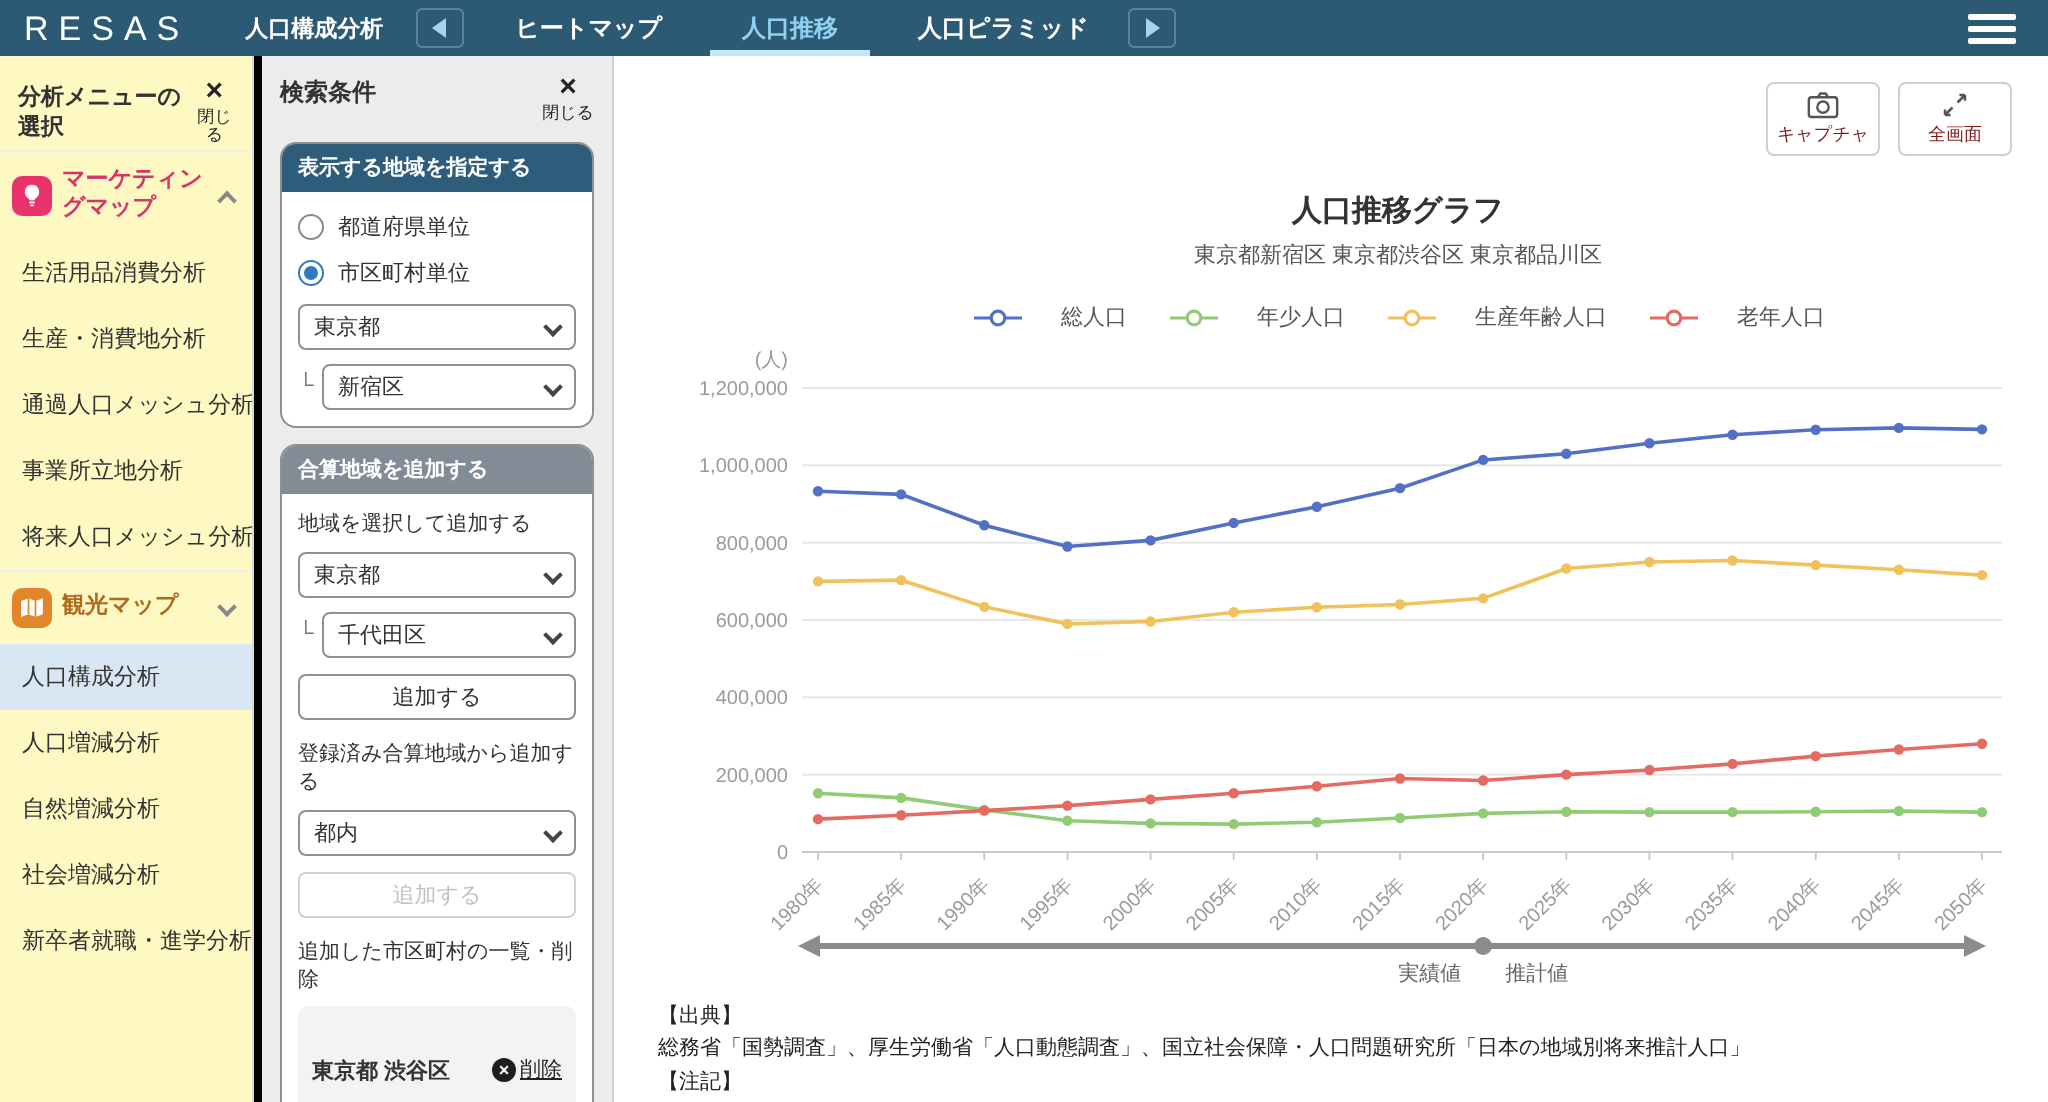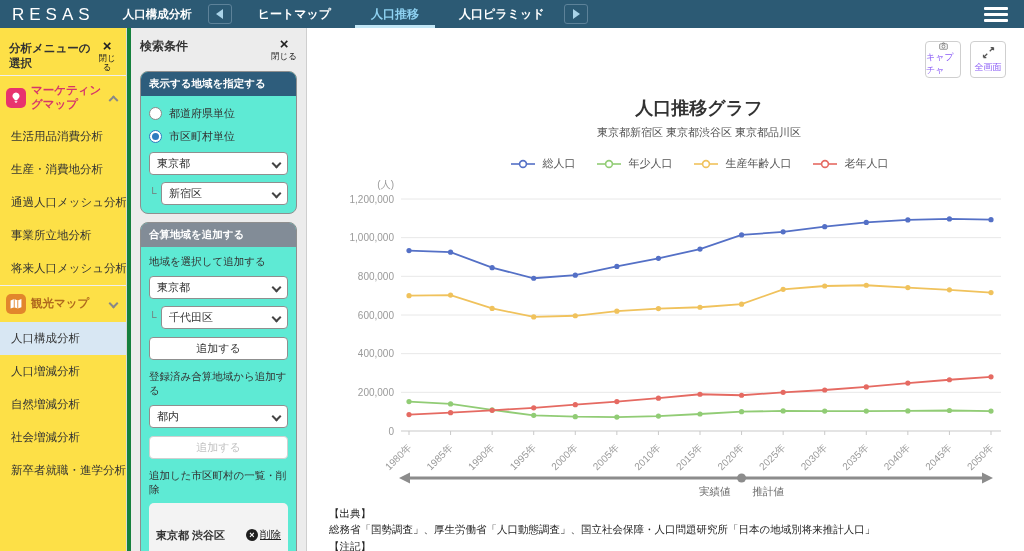--- a/index.html
+++ b/index.html
@@ -24,41 +24,41 @@
   .nav-tab { font-size:12px; font-weight:bold; padding:0 20px; display:flex; align-items:center; color:#fff; position:relative; cursor:pointer; }
   .nav-tab.active { color:#8ed1f1; }
   .nav-tab.active::after { content:""; position:absolute; left:4px; right:4px; bottom:0; height:3px; background:#c2e7f6; }
   .hamburger { margin-left:auto; align-self:center; margin-right:16px; display:flex; flex-direction:column; gap:3px; cursor:pointer; }
   .hamburger span { display:block; width:24px; height:3px; background:#fff; border-radius:1px; }
 
   
   .content { display:flex; flex:1; min-height:0; }
 
   
-  .sidebar { flex:0 0 127px; width:127px; background:#fde047; border-right:1px solid #d9d9d9; overflow:hidden; }
+  .sidebar { flex:0 0 127px; width:127px; background:#fef9c3; border-right:1px solid #d9d9d9; overflow:hidden; }
   .panel-head { display:flex; justify-content:space-between; padding:10px 8px 4px 9px; }
   .panel-title { font-size:11.5px; font-weight:bold; color:#333; padding-top:3px; }
   .close-btn { text-align:center; color:#222; cursor:pointer; line-height:1; }
   .close-btn .x { font-size:15px; font-weight:bold; display:block; }
   .close-btn .lbl { font-size:8.5px; display:block; margin-top:1px; }
   .section-header { display:flex; align-items:center; gap:5px; padding:8px 6px; border-top:1px solid #efefef; cursor:pointer; }
   .section-icon { width:20px; height:20px; border-radius:5px; flex:0 0 20px; display:flex; align-items:center; justify-content:center; }
   .section-icon svg { width:14px; height:14px; }
   .section-label { flex:1; font-size:11.5px; font-weight:bold; line-height:1.2; }
   .chev { width:7px; height:7px; border-right:2px solid #888; border-bottom:2px solid #888; flex:0 0 7px; margin-right:3px; }
   .chev.up   { transform:rotate(-135deg) translate(-2px,-2px); }
   .chev.down { transform:rotate(45deg); }
   .side-item { font-size:11.5px; color:#333; padding:9px 6px 9px 11px; cursor:pointer; white-space:nowrap; }
   .side-item.active { background:#d8e7f3; }
 
   
-  .search-panel { flex:0 0 180px; width:180px; background:#ececec; border-left:4px solid #15803d; border-right:1px solid #cfcfcf;
+  .search-panel { flex:0 0 180px; width:180px; background:#ececec; border-left:4px solid #000000; border-right:1px solid #cfcfcf;
     padding:8px 9px; overflow:hidden; }
   .sp-title { font-size:12px; font-weight:bold; padding-top:2px; }
-  .box { background:#5eead4; border:1px solid #8f8f8f; border-radius:8px; margin-top:8px; overflow:hidden; }
+  .box { background:#ffffff; border:1px solid #8f8f8f; border-radius:8px; margin-top:8px; overflow:hidden; }
   .box-header { color:#fff; font-size:10.5px; font-weight:bold; padding:5px 8px; }
   .box-header.blue { background:#2e5d7c; }
   .box-header.gray { background:#828c97; }
   .box-body { padding:8px; }
   .radio-row { display:flex; align-items:center; gap:7px; margin:2px 0 8px 0; font-size:11px; cursor:pointer; }
   .radio { width:13px; height:13px; border:1px solid #8a8a8a; border-radius:50%; background:#fff; position:relative; flex:0 0 13px; }
   .radio.selected { border-color:#2f7bbf; }
   .radio.selected::after { content:""; position:absolute; inset:2px; border-radius:50%; background:#2f7bbf; }
   .select { border:1px solid #8f8f8f; border-radius:4px; height:23px; background:#fff; display:flex; align-items:center;
     justify-content:space-between; padding:0 7px; font-size:11px; cursor:pointer; }
@@ -74,29 +74,29 @@
   .added-wrap { background:#f3f3f3; border-radius:5px; margin-top:6px; padding:2px 7px; }
   .added-row { display:flex; justify-content:space-between; align-items:center; padding:7px 0; font-size:11px; font-weight:bold;margin-top:16px; }
   .del-btn { display:flex; align-items:center; gap:2px; cursor:pointer; font-weight:normal; }
   .del-x { width:12px; height:12px; border-radius:50%; background:#1e1e1e; color:#fff; font-size:9px; line-height:12px;
     text-align:center; font-weight:bold; }
   .del-lbl { font-size:10.5px; color:#222; text-decoration:underline; }
 
   
   .main { flex:1; background:#fff; position:relative; padding:10px 10px 0 22px; overflow:hidden; }
   .action-btns { position:absolute; top:13px; right:18px; display:flex; gap:9px; }
-  .action-btn { width:36px; height:37px; border:1px solid #cfcfcf; border-radius:4px; background:#fff; color:#8b5cf6;
+  .action-btn { width:57px; height:37px; border:1px solid #cfcfcf; border-radius:4px; background:#fff; color:#7f1d1d;
     display:flex; flex-direction:column; align-items:center; justify-content:center; cursor:pointer; }
   .action-btn .lbl { font-size:9px; margin-top:1px; }
   .chart-area { width:692px; margin-top:58px; }
   .chart-head { text-align:center; padding-left:48px; }
-  .chart-title { font-size:18px; font-weight:bold; color:#333;margin-top:31px; }
+  .chart-title { font-size:15px; font-weight:bold; color:#333;margin-top:31px; }
   .chart-sub { font-size:11px; color:#555; margin-top:5px; }
   .legend { display:flex; justify-content:center; gap:20px; margin-top:16px; padding-left:48px; }
-  .legend-item { display:flex; align-items:center; gap:7px; font-size:11px; color:#555; cursor:pointer; }
+  .legend-item { display:flex; align-items:center; gap:19px; font-size:11px; color:#555; cursor:pointer; }
   svg.chart { display:block; margin-top:4px; }
   .source { font-size:10.5px; color:#222; line-height:1.55; margin-top:2px; width:692px; }
 </style>
 </head>
 <body>
 
 <div class="app">
 
   <div class="navbar">
     <div class="logo">RESAS</div>

